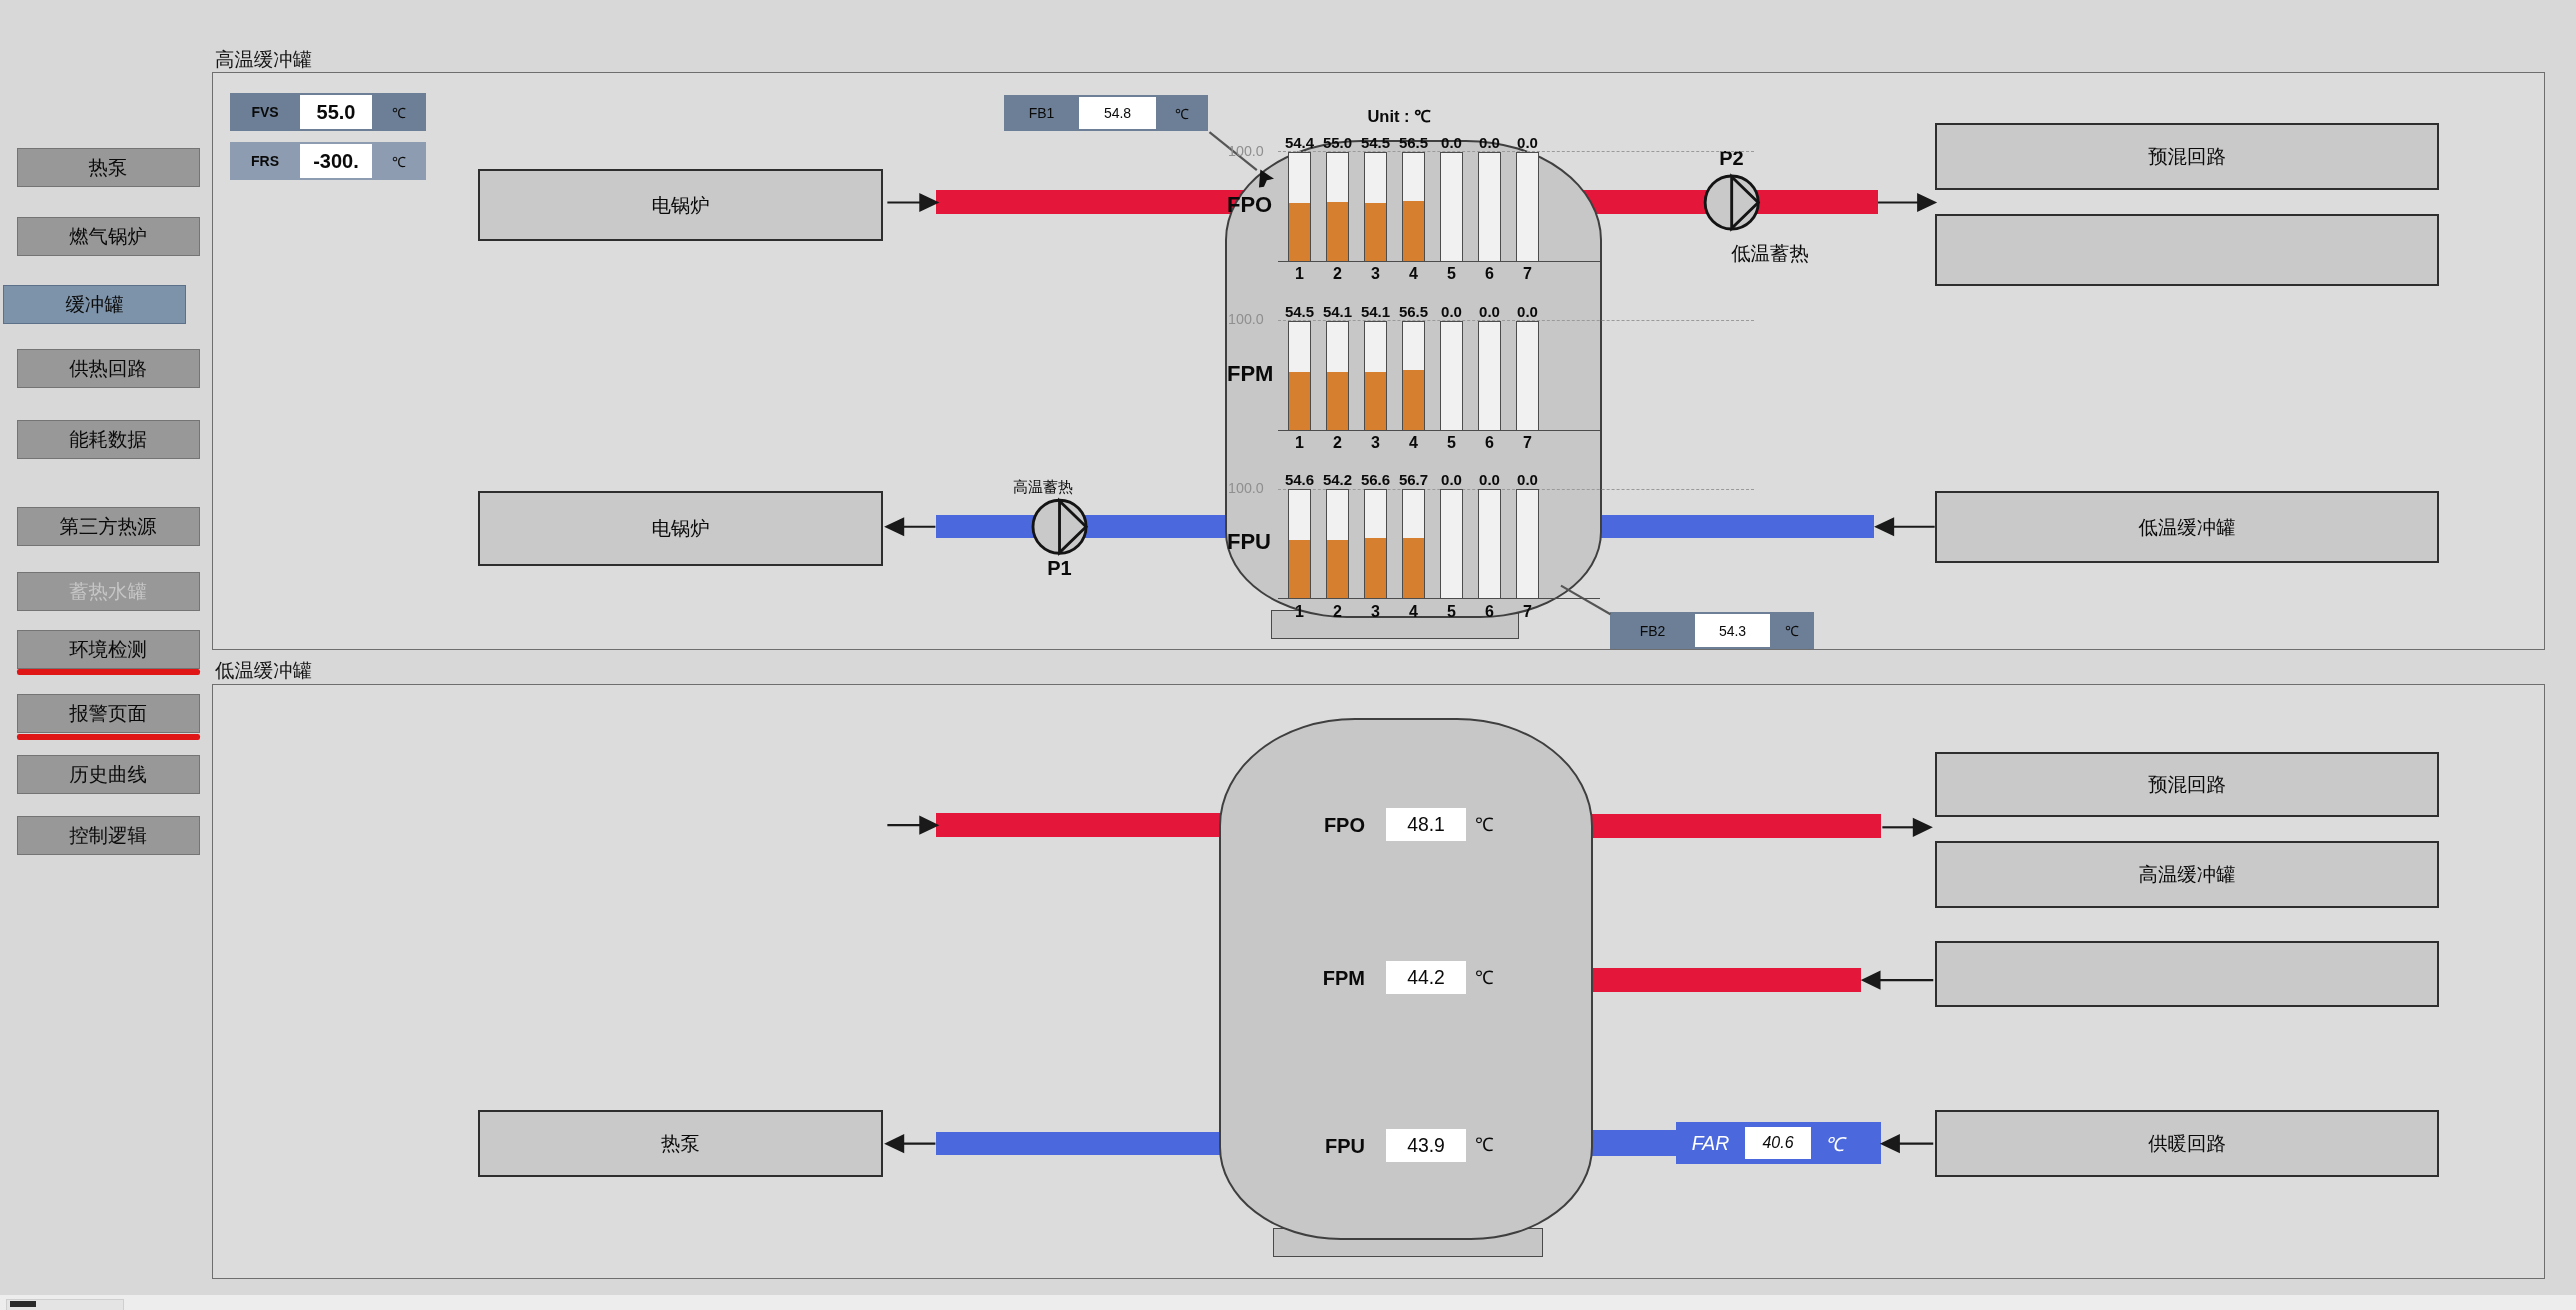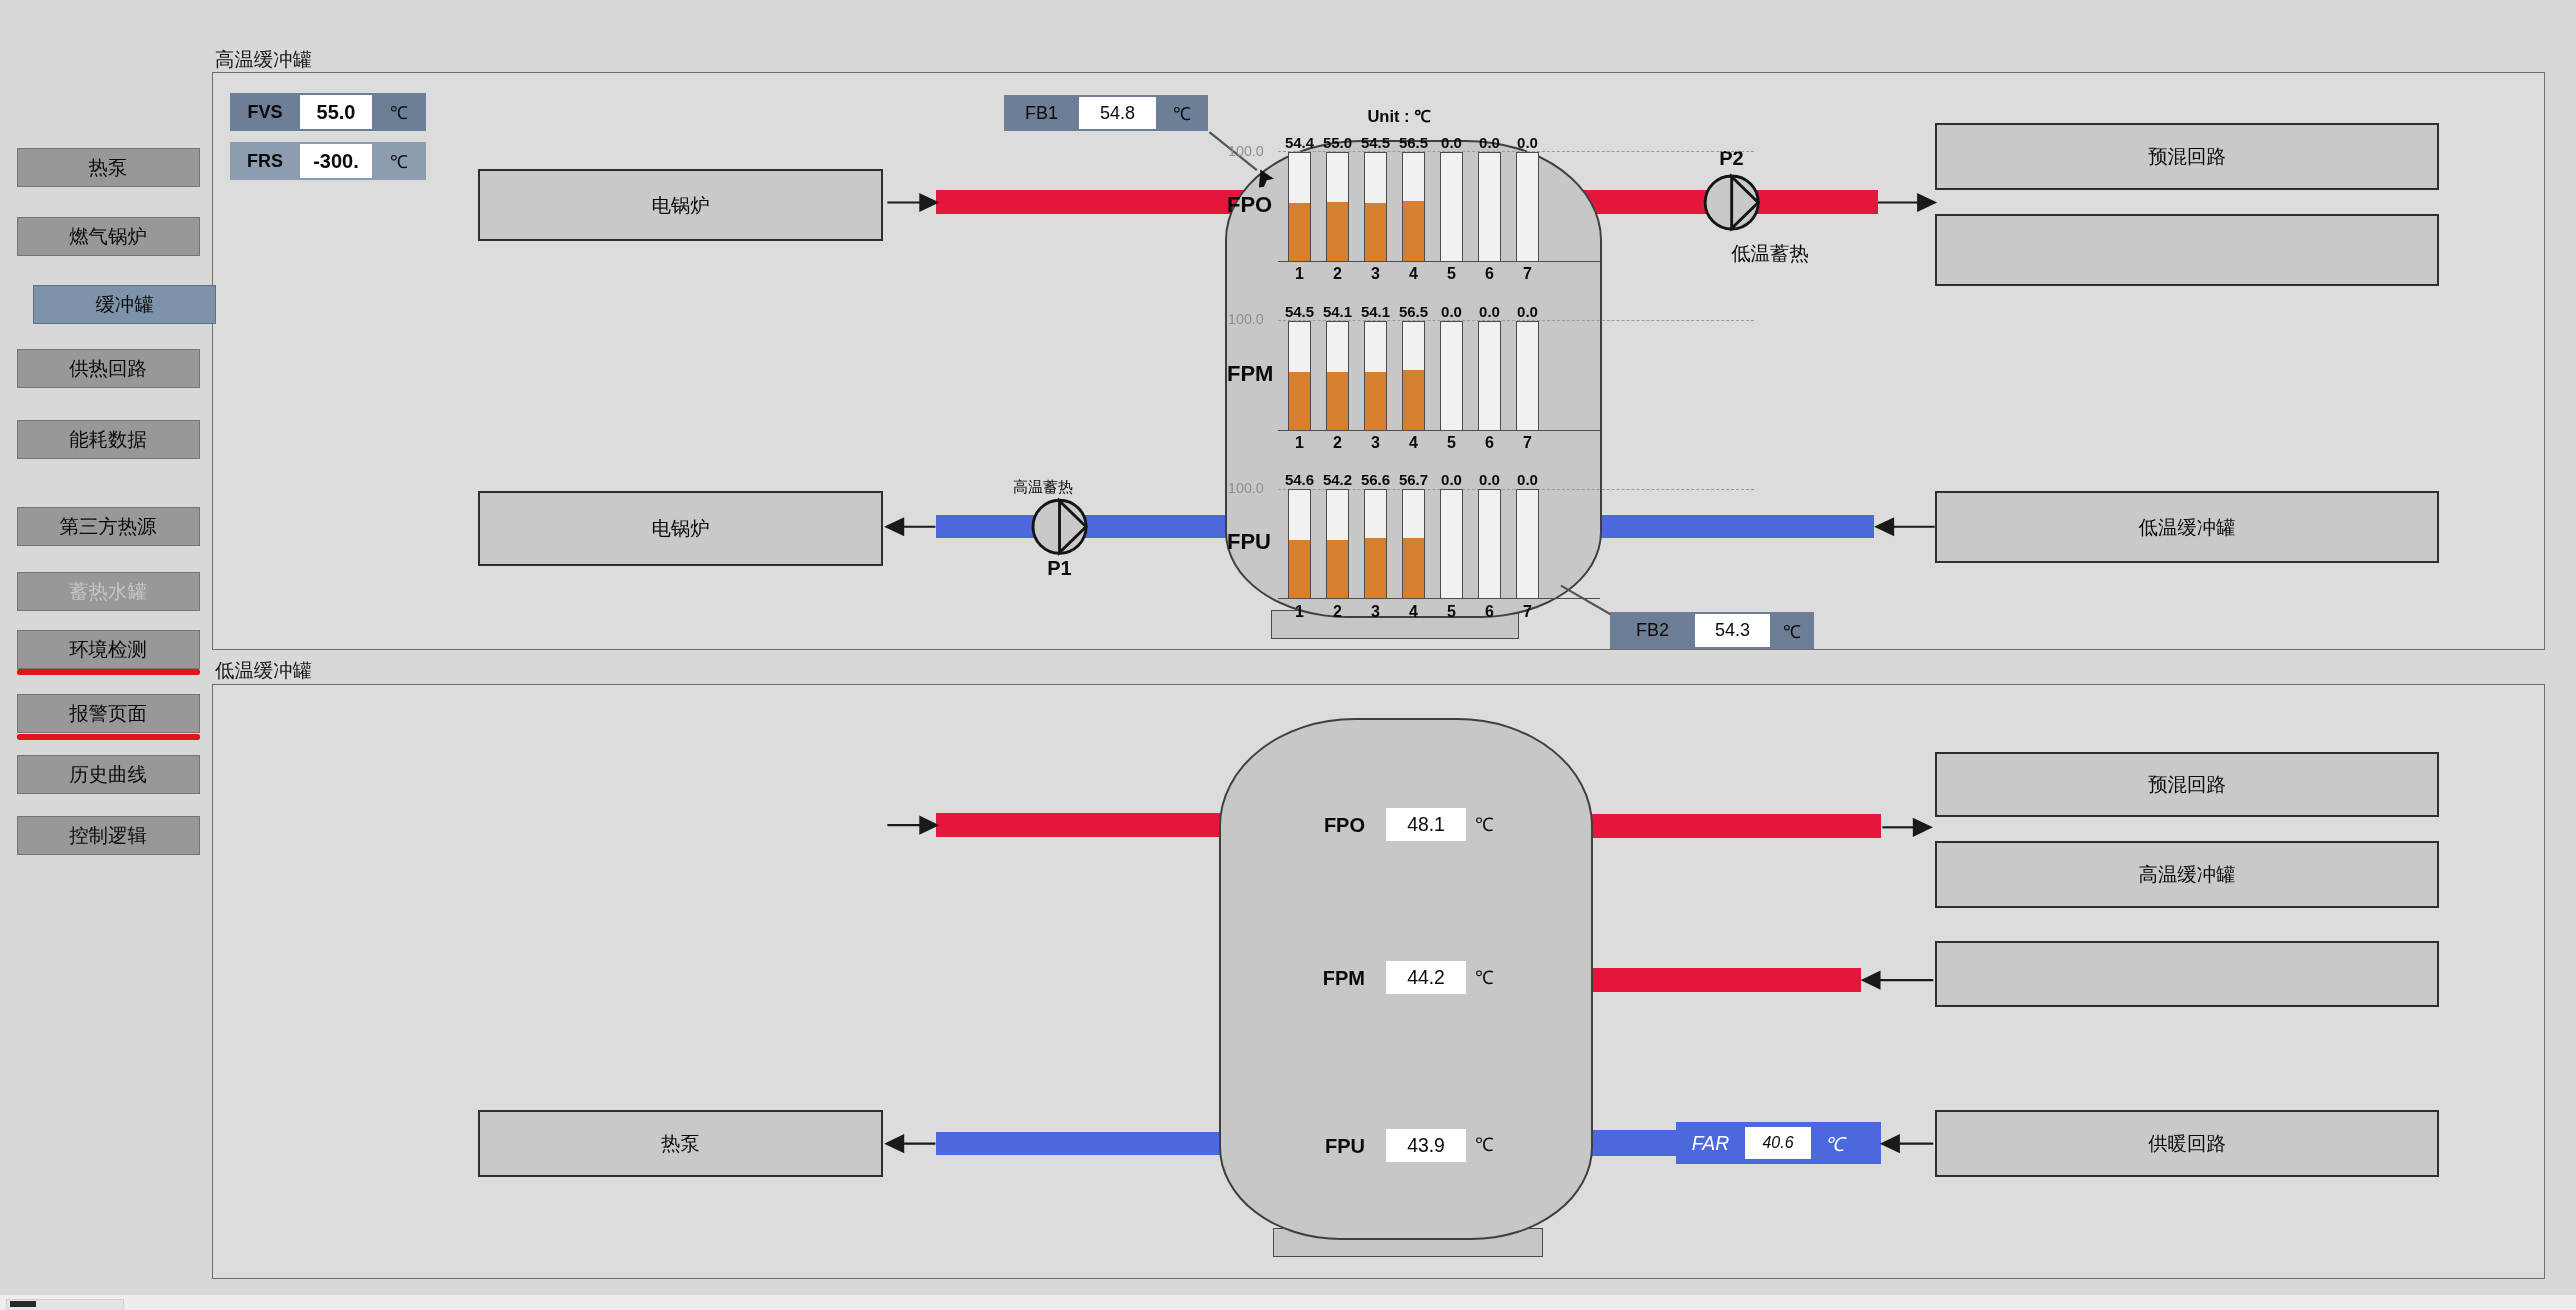--- a/index.html
+++ b/index.html
@@ -17,21 +17,21 @@
   .sbtn.disabled{color:#c6c6c6;}
   .alarmbar{position:absolute;left:16.5px;width:183px;height:5.7px;background:#e01515;border-radius:2.2px;}
   .box{background:#c9c9c9;border:2.2px solid #2e2e2e;box-sizing:border-box;display:flex;align-items:center;
        justify-content:center;font-size:19.4px;color:#0a0a0a;}
   .tank{background:#c7c7c7;border:2.2px solid #3f3f3f;box-sizing:border-box;}
   .pedestal{background:#c6c6c6;border:1.4px solid #4a4a4a;box-sizing:border-box;}
   .pipe{position:absolute;}
   .pipe-red{background:#e4173a;}
   .pipe-blue{background:#4b68dd;}
   .field{display:flex;align-items:stretch;box-sizing:border-box;}
-  .field .part{display:flex;align-items:center;justify-content:center;font-size:18px;}
+  .field .part{display:flex;align-items:center;justify-content:center;font-size:14px;}
   .field .val{background:#ffffff;margin:2.2px 0;}
   .f-dark{background:#6d7f96;}
   .f-mid{background:#8d9cb0;}
   .bold{font-weight:700;}
   .bar{position:absolute;width:23px;height:110px;background:#f1f1f1;border:1.4px solid #4c4c4c;box-sizing:border-box;}
   .bar .fill{position:absolute;left:0;right:0;bottom:0;}
   .ctext{display:flex;align-items:center;justify-content:center;}
   .svg-overlay{position:absolute;left:0;top:0;pointer-events:none;}
   .farbox{background:#4b68dd;display:flex;align-items:center;color:#ffffff;font-size:19.4px;}
   .taskstrip{background:#ededed;}
@@ -156,21 +156,21 @@
 <div class="abs" style="left:138px;top:252px;width:4.3px;height:4.3px;border-radius:50%;background:#0b50ff;"></div>
 
 <div class="abs taskstrip" style="left:0;top:1295px;width:2576px;height:16px;">
   <div class="abs" style="left:5.7px;top:3.6px;width:118px;height:12.2px;border:1.4px solid #cfcfcf;background:#e4e4e4;box-sizing:border-box;">
     <div class="abs" style="left:2.9px;top:1.4px;width:26px;height:6.5px;background:#2a2a2a;"></div>
   </div>
 </div>
 
 <div class="abs sbtn" style="top: 148px; left: 16.5px;">热泵</div>
     <div class="abs sbtn" style="top: 217px; left: 16.5px;">燃气锅炉</div>
-    <div class="abs sbtn active" style="top: 285px; left: 33px;">缓冲罐</div>
+    <div class="abs sbtn active" style="top: 285px; left: 3px;">缓冲罐</div>
     <div class="abs sbtn" style="top: 349px; left: 16.5px;">供热回路</div>
     <div class="abs sbtn" style="top: 420px; left: 16.5px;">能耗数据</div>
     <div class="abs sbtn" style="top: 507px; left: 16.5px;">第三方热源</div>
     <div class="abs sbtn disabled" style="top: 572px; left: 16.5px;">蓄热水罐</div>
     <div class="abs sbtn" style="top: 630px; left: 16.5px;">环境检测</div>
     <div class="abs alarmbar" style="top: 669px; left: 16.5px;"></div>
     <div class="abs sbtn" style="top: 694px; left: 16.5px;">报警页面</div>
     <div class="abs alarmbar" style="top: 734px; left: 16.5px;"></div>
     <div class="abs sbtn" style="top: 755px; left: 16.5px;">历史曲线</div>
     <div class="abs sbtn" style="top: 816px; left: 16.5px;">控制逻辑</div>

